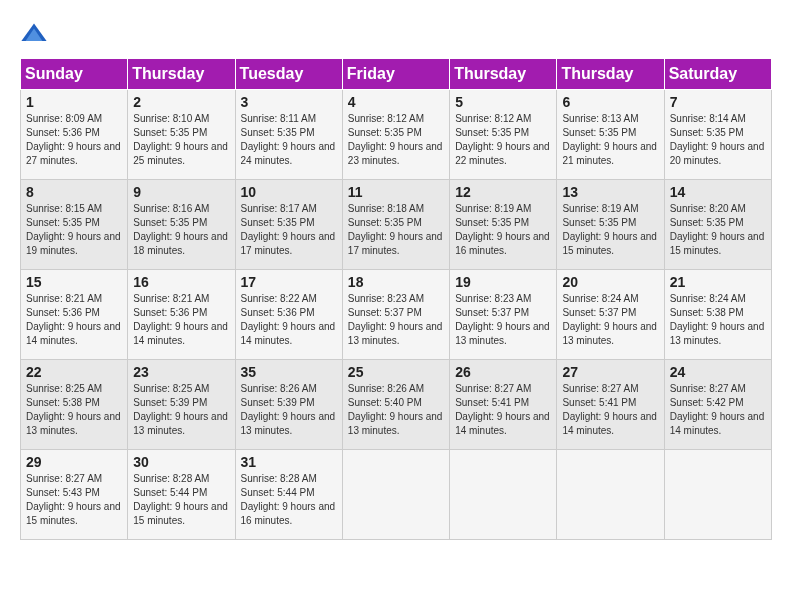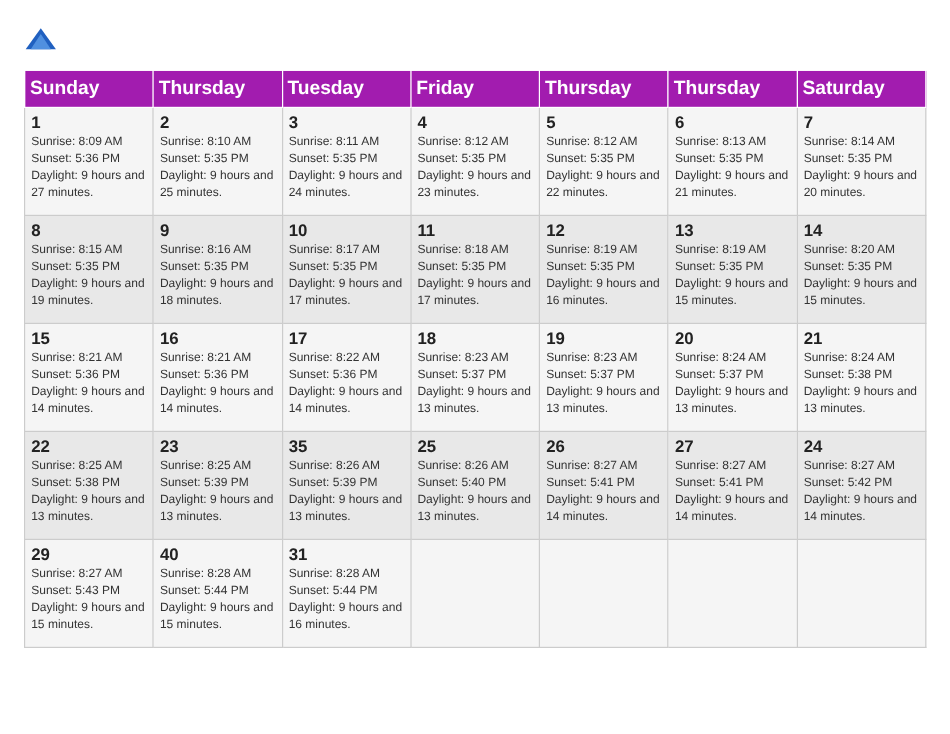--- a/index.html
+++ b/index.html
@@ -248,21 +248,21 @@
           <span class="day-num">24</span>
 <div class="day-info">Sunrise: 8:27 AM<br>Sunset: 5:42 PM<br>Daylight: 9 hours and 14 minutes.</div>
         </td>
       </tr>
       <tr>
         <td>
           <span class="day-num">29</span>
 <div class="day-info">Sunrise: 8:27 AM<br>Sunset: 5:43 PM<br>Daylight: 9 hours and 15 minutes.</div>
         </td>
         <td>
-          <span class="day-num">40</span>
+          <span class="day-num">30</span>
 <div class="day-info">Sunrise: 8:28 AM<br>Sunset: 5:44 PM<br>Daylight: 9 hours and 15 minutes.</div>
         </td>
         <td>
           <span class="day-num">31</span>
 <div class="day-info">Sunrise: 8:28 AM<br>Sunset: 5:44 PM<br>Daylight: 9 hours and 16 minutes.</div>
         </td>
         <td class="empty-cell"></td>
         <td class="empty-cell"></td>
         <td class="empty-cell"></td>
         <td class="empty-cell"></td>

